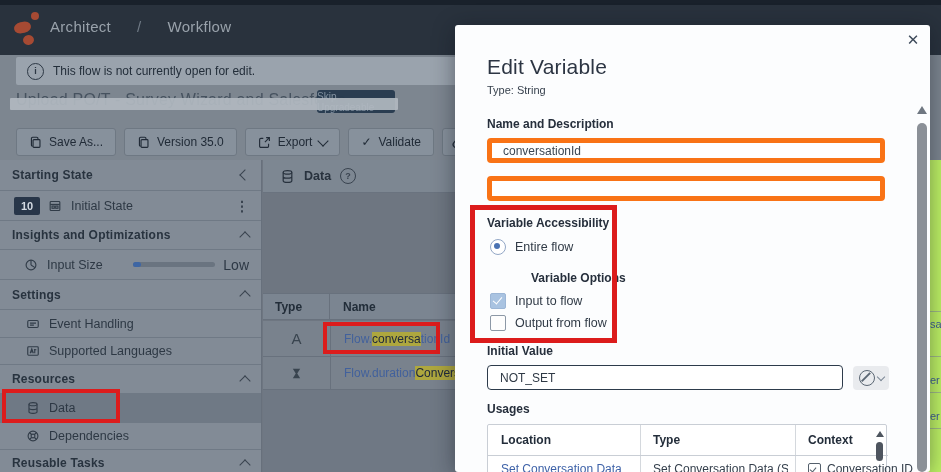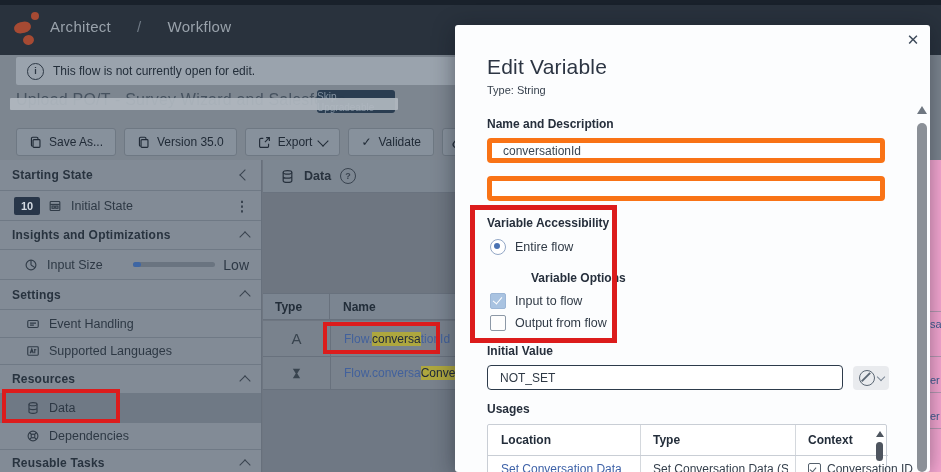--- a/index.html
+++ b/index.html
@@ -60,21 +60,21 @@
   .dp-thead{left:263px;top:293px;width:678px;height:27px;background:#7b8591;border-top:1px solid #68717d;
             border-bottom:1px solid #68717d;display:flex;}
   .dp-th{font-size:12px;font-weight:bold;color:#222d39;display:flex;align-items:center;}
   .dp-row{left:263px;width:678px;display:flex;border-bottom:1px solid #68717d;background:#79828d;}
   .dp-cell-type{width:67px;border-right:1px solid #68717d;display:flex;align-items:center;justify-content:center;flex:none;color:#39444f;}
   .dp-link{font-size:12px;color:#42619c;white-space:nowrap;overflow:hidden;}
   .hl{background:#aea73e;color:#20293b;}
   .dp-below{left:263px;top:390px;width:192px;height:82px;background:#6f7884;}
 
   
-  .sliver{left:928px;top:160px;width:13px;height:312px;background:#f9a8d4;z-index:5;overflow:hidden;}
+  .sliver{left:928px;top:160px;width:13px;height:312px;background:#bef264;z-index:5;overflow:hidden;}
   .sliver .ln{position:absolute;left:0;width:13px;height:1px;background:#8a929c;opacity:.6;}
   .frag{position:absolute;left:2px;font-size:11px;color:#3f5e93;white-space:nowrap;}
 
   
   .redbox{border:4px solid #dc1c1c;z-index:20;background:transparent;}
   .redbox.thick{border-width:5px;z-index:40;}
 
   
   .modal{left:455px;top:25px;width:475px;height:447px;background:#fcfdfe;border-radius:3px;
          box-shadow:0 3px 22px rgba(15,20,30,.45);z-index:30;overflow:hidden;}
@@ -285,21 +285,21 @@
     </div>
   </div>
 
   <div class="abs dp-row" style="top:357px;height:33px;">
     <div class="dp-cell-type">
       <svg width="13" height="13" viewBox="0 0 16 16" fill="currentColor" stroke="none">
           <path d="M3.5 2.2h9L8.9 8l3.6 5.8h-9L7.1 8z"></path>
         </svg>
     </div>
     <div style="display:flex;align-items:center;padding-left:13px;overflow:hidden;width:120px;">
-      <span class="dp-link"><span>Flow.conversa</span><span class="hl">Conversa</span></span>
+      <span class="dp-link"><span>Flow.duration</span><span class="hl">Conversa</span></span>
     </div>
   </div>
 
   <div class="abs dp-below"></div>
 
   <div class="abs sliver">
     <div class="ln" style="top:151px;"></div>
     <div class="ln" style="top:196px;"></div>
     <div class="ln" style="top:232px;"></div>
     <div class="ln" style="top:268px;"></div>

